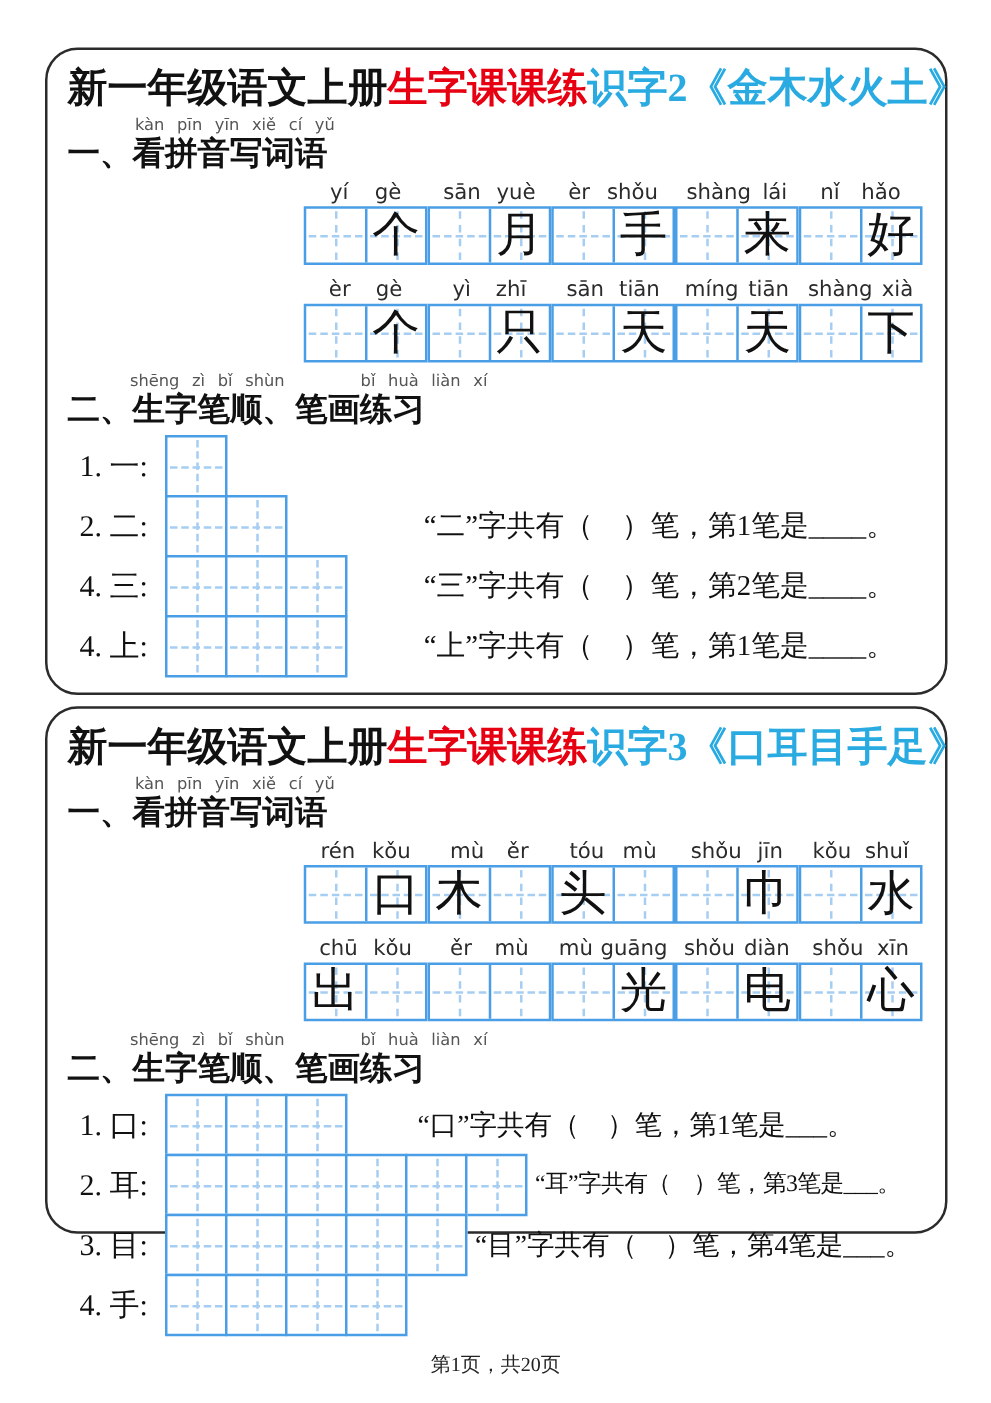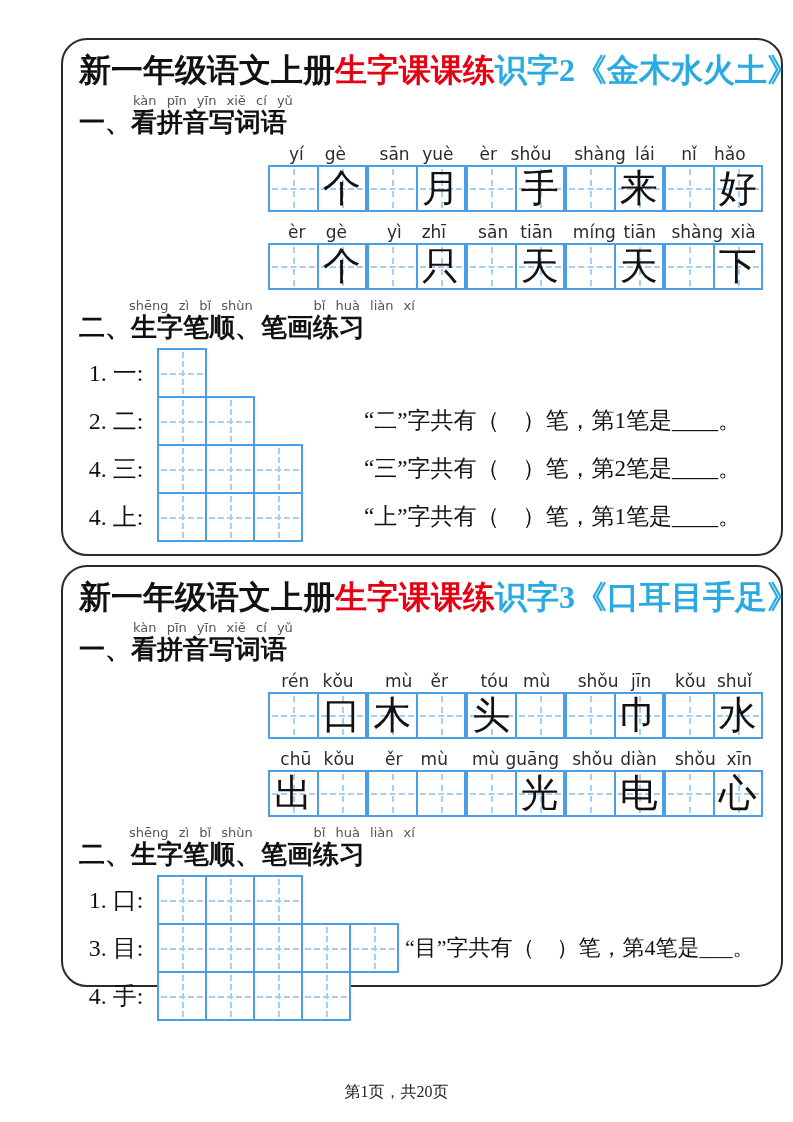--- a/index.html
+++ b/index.html
@@ -19,21 +19,20 @@
     color:#111;
     overflow:hidden;
     margin:0 auto;
   }
   .panel{
     position:absolute;left:36px;width:722px;
     border:2.5px solid var(--border);
     border-radius:26px;
     background:#fff;
     padding:10px 12px 0 12px;
-    margin-left:25px;
   }
   #panel-0{top:38px;height:518px;}
   #panel-1{top:565px;height:422px;}
 
   .title{
     font-size:32px;font-weight:700;line-height:1.3;
     white-space:nowrap;letter-spacing:0;
     margin-left:4px;
   }
   .title .t-red{color:var(--red);}
@@ -452,20 +451,33 @@
       <div class="sec-heading">二、生字笔顺、笔画练习</div>
     </div>
     <div class="stroke-rows">
         <div class="stroke-row">
           <div class="sr-label">1. 口:</div>
           <div class="sr-boxes">
             <div class="sbox"></div>
             <div class="sbox"></div>
             <div class="sbox"></div>
           </div>
+          <div class="sr-q">“口”字共有（　）笔，第1笔是___。</div>
+        </div>
+        <div class="stroke-row">
+          <div class="sr-label">2. 耳:</div>
+          <div class="sr-boxes">
+            <div class="sbox"></div>
+            <div class="sbox"></div>
+            <div class="sbox"></div>
+            <div class="sbox"></div>
+            <div class="sbox"></div>
+            <div class="sbox"></div>
+          </div>
+          <div class="sr-q tight">“耳”字共有（　）笔，第3笔是___。</div>
         </div>
         <div class="stroke-row">
           <div class="sr-label">3. 目:</div>
           <div class="sr-boxes">
             <div class="sbox"></div>
             <div class="sbox"></div>
             <div class="sbox"></div>
             <div class="sbox"></div>
             <div class="sbox"></div>
           </div>

